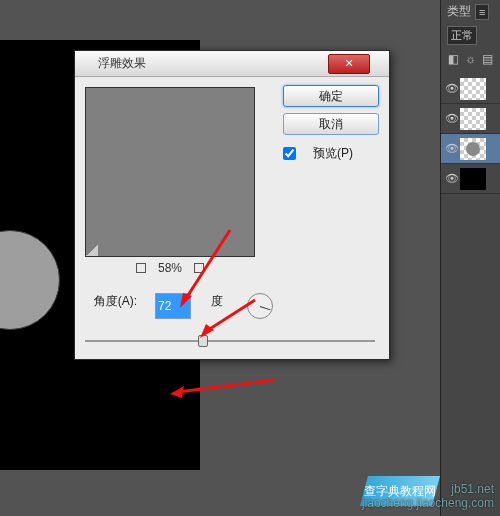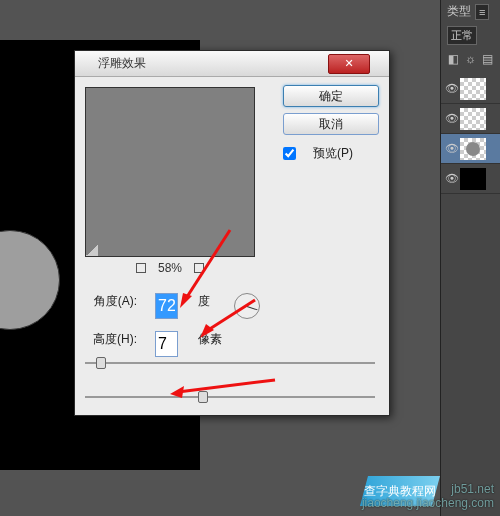--- a/index.html
+++ b/index.html
@@ -30,21 +30,21 @@
 .zoomrow{display:flex;align-items:center;gap:12px;justify-content:center;margin-top:4px;width:170px;color:#333}
 .zoomrow .sq{width:10px;height:10px;border:1px solid #555;display:inline-block}
 .btncol{position:absolute;right:10px;top:8px;display:flex;flex-direction:column;gap:6px;align-items:stretch}
 .winbtn{width:96px;height:22px;background:linear-gradient(#fefefe,#dcdcdc);border:1px solid #7a9ecf;border-radius:3px;text-align:center;line-height:20px;color:#222;font-size:12px}
 .winbtn.primary{border:1px solid #3c7fb1;box-shadow:0 0 3px #6bb0e6}
 .chk{display:flex;align-items:center;gap:17px;margin-top:4px;color:#222}
 .chk input{width:13px;height:13px}
 .fields{margin-top:18px;display:flex;flex-direction:column;gap:16px;color:#222}
 .frow{display:flex;align-items:flex-start;gap:18px;height:22px}
 .frow label{width:52px;text-align:right}
-.num{width:23px;height:18px;border:1px solid #7a9ecf;background:#fff;color:#000;padding:12px 2px;font-size:16px}
+.num{width:36px;height:18px;border:1px solid #7a9ecf;background:#fff;color:#000;padding:12px 2px;font-size:12px}
 .num.sel{background:#3399ff;color:#fff}
 .unit{margin-left:2px}
 .anglectl{width:26px;height:26px;border:1px solid #888;border-radius:50%;margin-left:6px;position:relative;background:#eee}
 .anglectl .hand{position:absolute;left:12px;top:12px;width:11px;height:1px;background:#333;transform-origin:left center;transform:rotate(18deg)}
 .slider{width:290px;height:16px;margin-top:2px;position:relative}
 .slider .track{position:absolute;left:0;right:0;top:7px;height:2px;background:#999}
 .slider .thumb{position:absolute;top:2px;width:10px;height:12px;background:#ddd;border:1px solid #666;border-radius:2px}
 .arrow{position:absolute;pointer-events:none}
 .arrow svg{overflow:visible}
 .wm{position:absolute;right:6px;bottom:6px;color:#7aa;font-size:11px;text-align:right;opacity:.85;text-shadow:0 0 2px #000}
@@ -124,31 +124,20 @@
         <div class="frow">
           <label>角度(A):</label>
           <input class="num sel" value="72" style="">
           <span class="unit">度</span>
           <span class="anglectl">
               <span class="hand"></span>
             </span>
         </div>
       </div>
       <div>
-        <div class="frow">
-          <label>高度(H):</label>
-          <input class="num" value="7" style="">
-          <span class="unit">像素</span>
-        </div>
-        <div class="slider">
-          <div class="track"></div>
-            <div class="thumb" style="left:8px"></div>
-        </div>
-      </div>
-      <div>
         <div class="slider">
           <div class="track"></div>
             <div class="thumb" style="left:110px"></div>
         </div>
       </div>
     </div>
 
   </div>
 </div>
 

